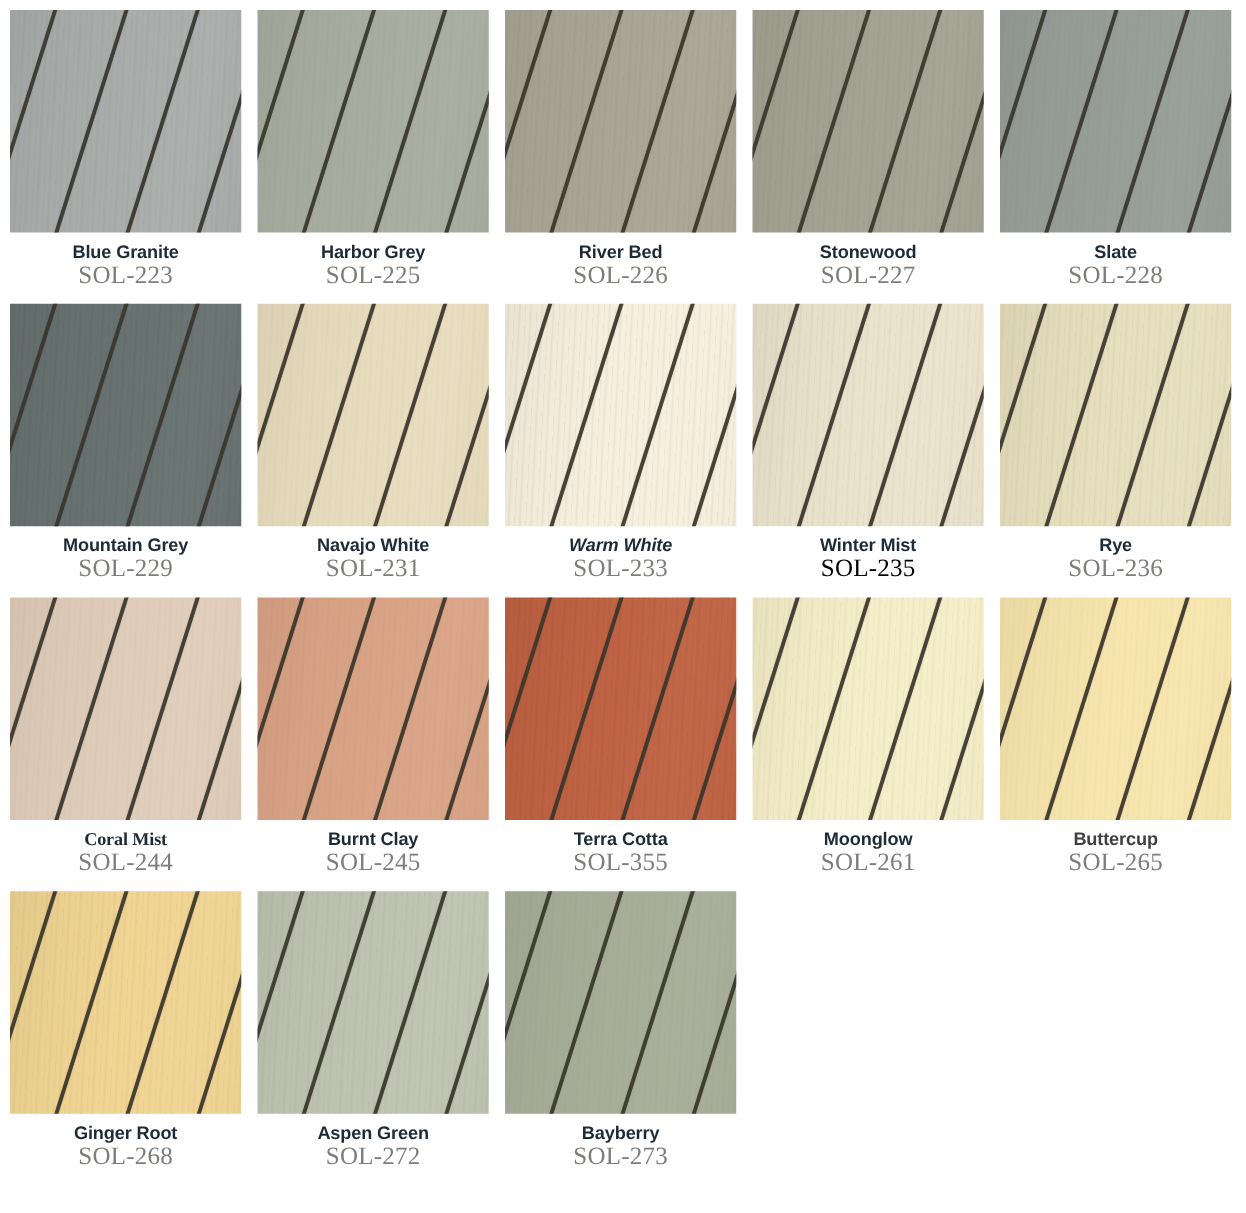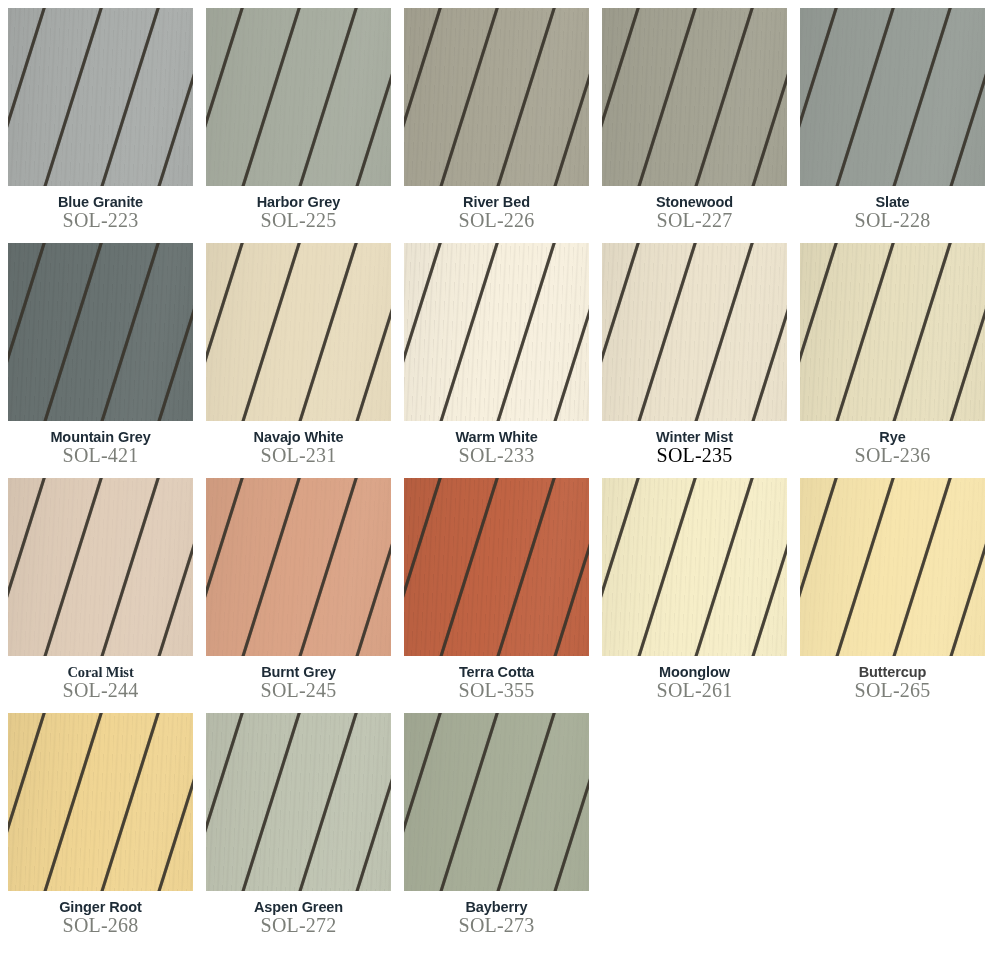--- a/index.html
+++ b/index.html
@@ -215,21 +215,21 @@
         <div class="shade"></div>
         <div class="grooves">
           <div class="groove" style="left: 6px; background: rgb(58, 53, 44);"></div>
           <div class="groove" style="left: 63px; background: rgb(58, 53, 44);"></div>
           <div class="groove" style="left: 120px; background: rgb(58, 53, 44);"></div>
           <div class="groove" style="left: 177px; background: rgb(58, 53, 44);"></div>
         </div>
       </div>
       <div class="swatch-label">
         <span class="swatch-name" style="color: rgb(29, 43, 54);">Mountain Grey</span>
-        <span class="swatch-code" style="color: rgb(124, 127, 121);">SOL-421</span>
+        <span class="swatch-code" style="color: rgb(124, 127, 121);">SOL-229</span>
       </div>
     </div>
     <div class="swatch-card">
       <div class="swatch-chip" style="background-color: rgb(232, 220, 190);">
         <div class="grain soft"></div>
         <div class="shade"></div>
         <div class="grooves">
           <div class="groove" style="left: 6px; background: rgb(58, 53, 44);"></div>
           <div class="groove" style="left: 63px; background: rgb(58, 53, 44);"></div>
           <div class="groove" style="left: 120px; background: rgb(58, 53, 44);"></div>
@@ -246,21 +246,21 @@
         <div class="grain strong"></div>
         <div class="shade"></div>
         <div class="grooves">
           <div class="groove" style="left: 6px; background: rgb(58, 53, 44);"></div>
           <div class="groove" style="left: 63px; background: rgb(58, 53, 44);"></div>
           <div class="groove" style="left: 120px; background: rgb(58, 53, 44);"></div>
           <div class="groove" style="left: 177px; background: rgb(58, 53, 44);"></div>
         </div>
       </div>
       <div class="swatch-label">
-        <span class="swatch-name" style="color: rgb(29, 43, 54);">Warm White</span>
+        <span class="swatch-name" style="color: rgb(29, 43, 54); font-style: italic;">Warm White</span>
         <span class="swatch-code" style="color: rgb(124, 127, 121);">SOL-233</span>
       </div>
     </div>
     <div class="swatch-card">
       <div class="swatch-chip" style="background-color: rgb(236, 227, 205);">
         <div class="grain medium"></div>
         <div class="shade"></div>
         <div class="grooves">
           <div class="groove" style="left: 6px; background: rgb(58, 53, 44);"></div>
           <div class="groove" style="left: 63px; background: rgb(58, 53, 44);"></div>
@@ -310,21 +310,21 @@
         <div class="grain soft"></div>
         <div class="shade"></div>
         <div class="grooves">
           <div class="groove" style="left: 6px; background: rgb(58, 53, 44);"></div>
           <div class="groove" style="left: 63px; background: rgb(58, 53, 44);"></div>
           <div class="groove" style="left: 120px; background: rgb(58, 53, 44);"></div>
           <div class="groove" style="left: 177px; background: rgb(58, 53, 44);"></div>
         </div>
       </div>
       <div class="swatch-label">
-        <span class="swatch-name" style="color: rgb(29, 43, 54);">Burnt Grey</span>
+        <span class="swatch-name" style="color: rgb(29, 43, 54);">Burnt Clay</span>
         <span class="swatch-code" style="color: rgb(124, 127, 121);">SOL-245</span>
       </div>
     </div>
     <div class="swatch-card">
       <div class="swatch-chip" style="background-color: rgb(192, 99, 67);">
         <div class="grain strong"></div>
         <div class="shade"></div>
         <div class="grooves">
           <div class="groove" style="left: 6px; background: rgb(58, 53, 44);"></div>
           <div class="groove" style="left: 63px; background: rgb(58, 53, 44);"></div>

